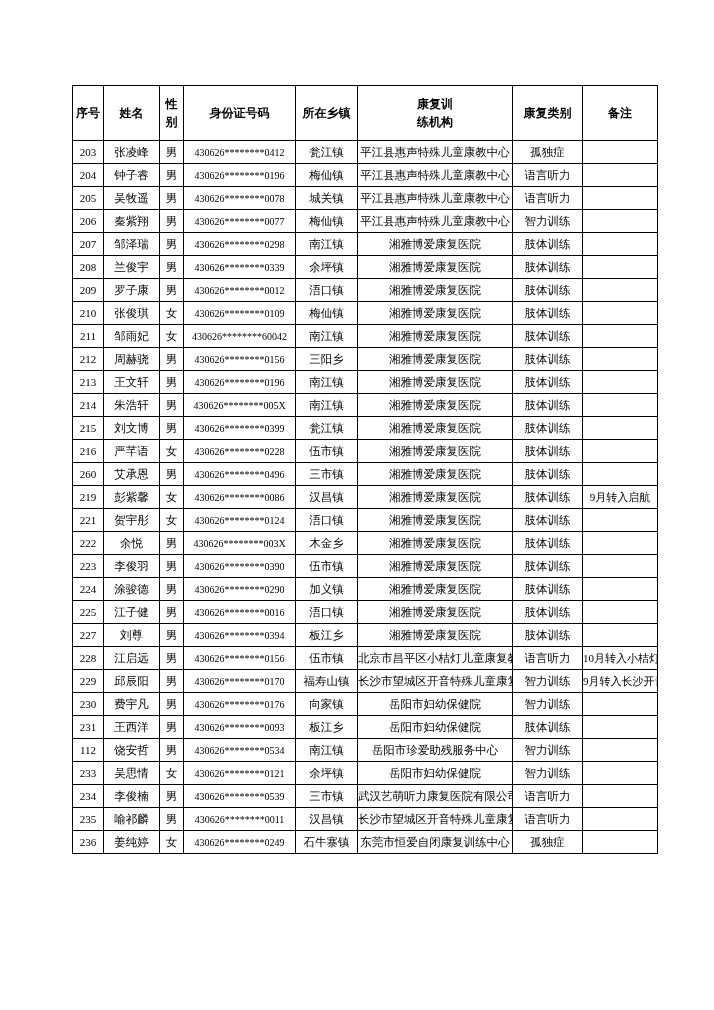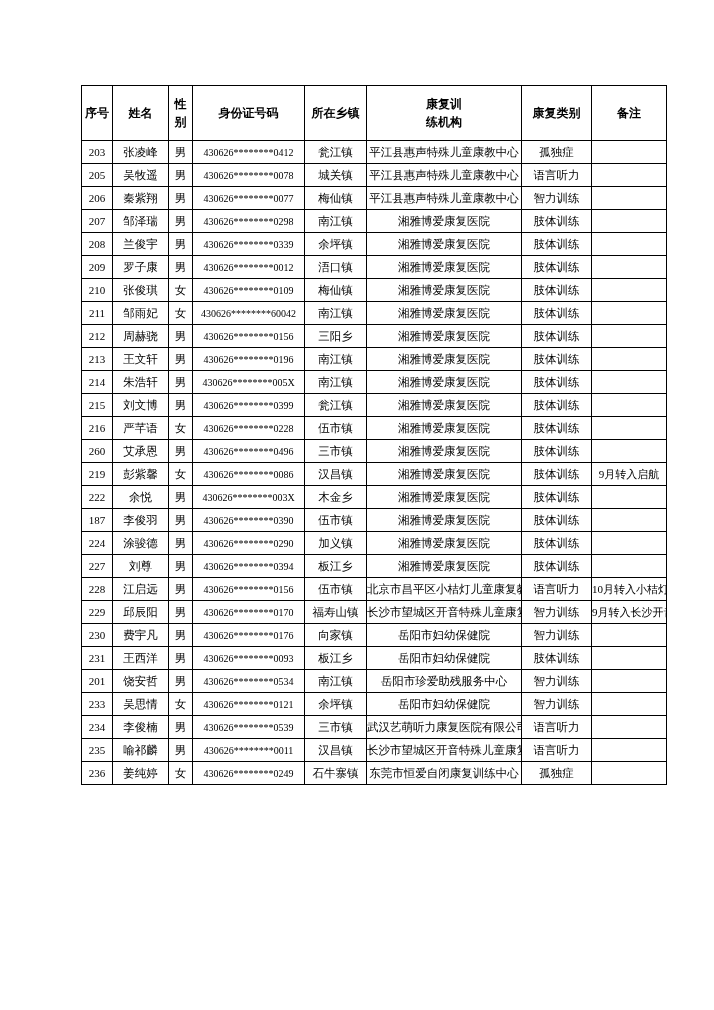--- a/index.html
+++ b/index.html
@@ -6,21 +6,21 @@
   body{
     width:714px;
     height:1010px;
     background:#ffffff;
     position:relative;
     font-family:"Liberation Serif","DejaVu Serif",serif;
     color:#000000;
   }
   .sheet{
     position:absolute;
-    left:81px;
+    left:72px;
     top:85px;
   }
   table{
     border-collapse:collapse;
     table-layout:fixed;
     width:585px;
   }
   th,td{
     border:1px solid #000000;
     text-align:center;
@@ -80,20 +80,30 @@
           <td>203</td>
           <td>张凌峰</td>
           <td>男</td>
           <td>430626********0412</td>
           <td>瓮江镇</td>
           <td>平江县惠声特殊儿童康教中心</td>
           <td>孤独症</td>
           <td></td>
         </tr>
         <tr>
+          <td>204</td>
+          <td>钟子睿</td>
+          <td>男</td>
+          <td>430626********0196</td>
+          <td>梅仙镇</td>
+          <td>平江县惠声特殊儿童康教中心</td>
+          <td>语言听力</td>
+          <td></td>
+        </tr>
+        <tr>
           <td>205</td>
           <td>吴牧遥</td>
           <td>男</td>
           <td>430626********0078</td>
           <td>城关镇</td>
           <td>平江县惠声特殊儿童康教中心</td>
           <td>语言听力</td>
           <td></td>
         </tr>
         <tr>
@@ -220,45 +230,65 @@
           <td>219</td>
           <td>彭紫馨</td>
           <td>女</td>
           <td>430626********0086</td>
           <td>汉昌镇</td>
           <td>湘雅博爱康复医院</td>
           <td>肢体训练</td>
           <td>9月转入启航</td>
         </tr>
         <tr>
+          <td>221</td>
+          <td>贺宇彤</td>
+          <td>女</td>
+          <td>430626********0124</td>
+          <td>浯口镇</td>
+          <td>湘雅博爱康复医院</td>
+          <td>肢体训练</td>
+          <td></td>
+        </tr>
+        <tr>
           <td>222</td>
           <td>余悦</td>
           <td>男</td>
           <td>430626********003X</td>
           <td>木金乡</td>
           <td>湘雅博爱康复医院</td>
           <td>肢体训练</td>
           <td></td>
         </tr>
         <tr>
-          <td>187</td>
+          <td>223</td>
           <td>李俊羽</td>
           <td>男</td>
           <td>430626********0390</td>
           <td>伍市镇</td>
           <td>湘雅博爱康复医院</td>
           <td>肢体训练</td>
           <td></td>
         </tr>
         <tr>
           <td>224</td>
           <td>涂骏德</td>
           <td>男</td>
           <td>430626********0290</td>
           <td>加义镇</td>
+          <td>湘雅博爱康复医院</td>
+          <td>肢体训练</td>
+          <td></td>
+        </tr>
+        <tr>
+          <td>225</td>
+          <td>江子健</td>
+          <td>男</td>
+          <td>430626********0016</td>
+          <td>浯口镇</td>
           <td>湘雅博爱康复医院</td>
           <td>肢体训练</td>
           <td></td>
         </tr>
         <tr>
           <td>227</td>
           <td>刘尊</td>
           <td>男</td>
           <td>430626********0394</td>
           <td>板江乡</td>
@@ -300,21 +330,21 @@
           <td>231</td>
           <td>王西洋</td>
           <td>男</td>
           <td>430626********0093</td>
           <td>板江乡</td>
           <td>岳阳市妇幼保健院</td>
           <td>肢体训练</td>
           <td></td>
         </tr>
         <tr>
-          <td>201</td>
+          <td>112</td>
           <td>饶安哲</td>
           <td>男</td>
           <td>430626********0534</td>
           <td>南江镇</td>
           <td>岳阳市珍爱助残服务中心</td>
           <td>智力训练</td>
           <td></td>
         </tr>
         <tr>
           <td>233</td>

